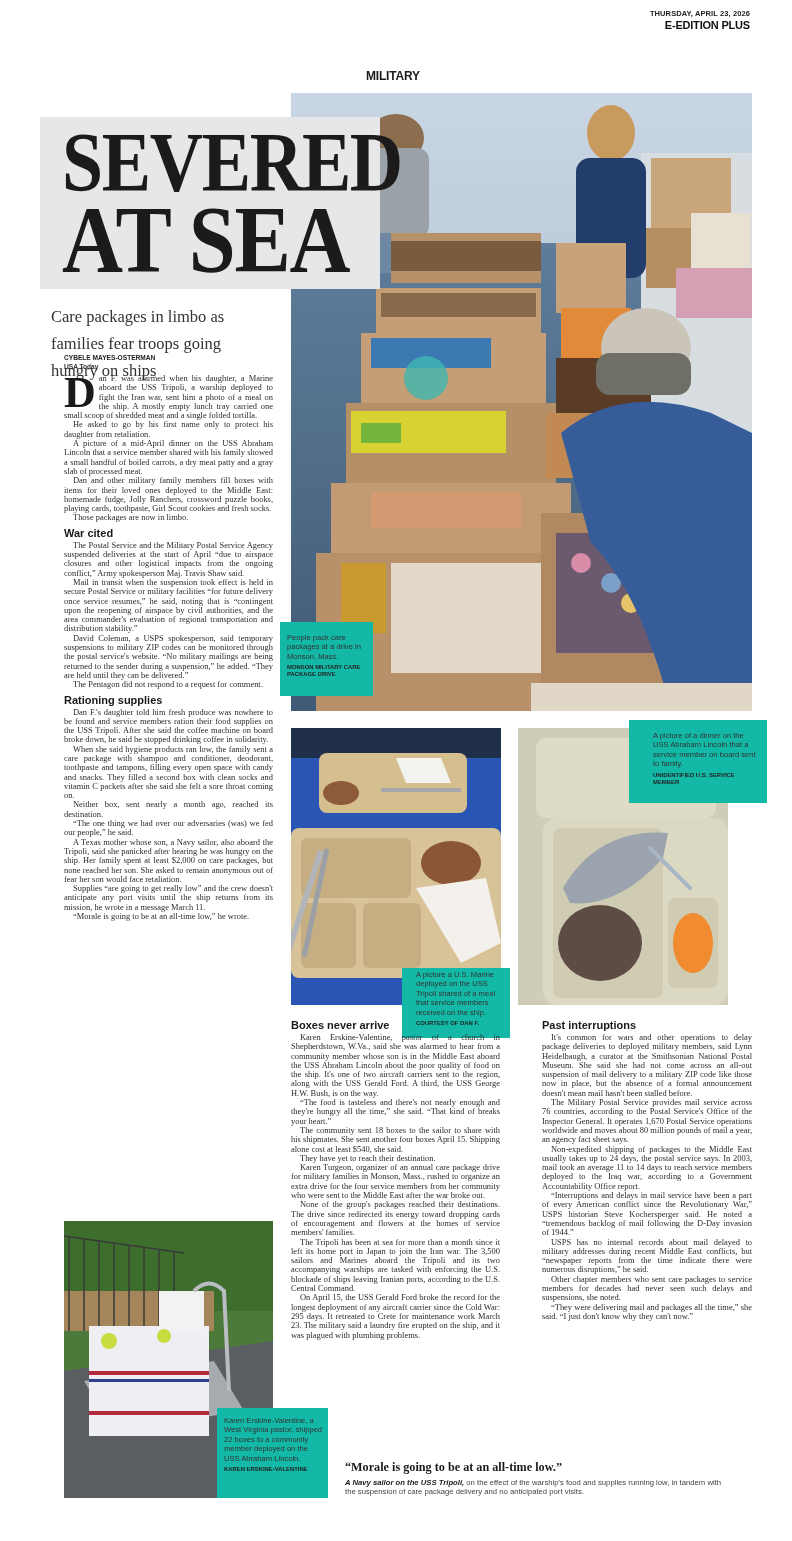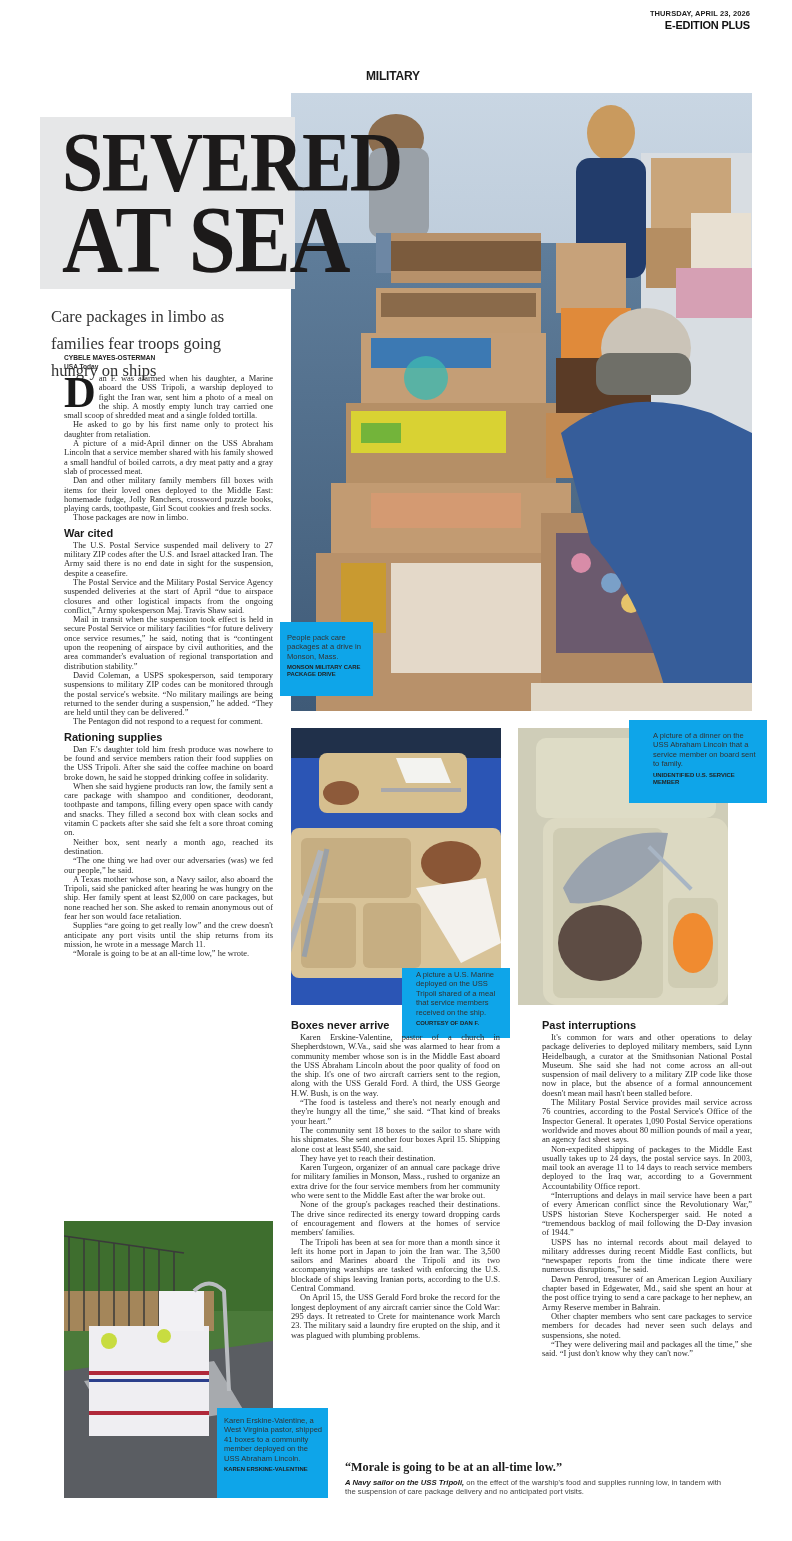--- a/index.html
+++ b/index.html
@@ -11,39 +11,39 @@
   
   .dateline { right: 42px; top: 9px; font-family: "Liberation Sans", sans-serif; font-weight: 700; font-size: 7.5px; letter-spacing: 0.1px; color: #222; text-align: right; }
   .edition { right: 42px; top: 19px; font-family: "Liberation Sans", sans-serif; font-weight: 700; font-size: 11px; color: #111; letter-spacing: -0.2px; }
   .section-label { left: 366px; top: 69px; font-family: "Liberation Sans", sans-serif; font-weight: 700; font-size: 12px; color: #1a1a1a; letter-spacing: -0.2px; }
 
   
   .photo { overflow: hidden; }
   .photo svg { display: block; width: 100%; height: 100%; }
 
   
-  .headline-box { left: 40px; top: 117px; width: 255px; height: 172px; background: #e6e7e8; }
+  .headline-box { left: 40px; top: 117px; width: 340px; height: 172px; background: #e6e7e8; }
   .headline { position: absolute; left: 22px; top: 10px; font-family: "Liberation Serif", "DejaVu Serif", serif; font-weight: 700; color: #1c1a1a; line-height: 0.86; letter-spacing: -1.5px; transform: scaleX(0.88); transform-origin: left top; }
   .headline .l1 { display: block; font-size: 84px; }
   .headline .l2 { display: block; font-size: 96px; }
 
   .dek { left: 51px; top: 303px; width: 220px; font-family: "Liberation Serif", serif; font-size: 16.5px; line-height: 27px; color: #333; }
 
   .byline { left: 64px; top: 354px; font-family: "Liberation Sans", sans-serif; font-weight: 700; font-size: 6.6px; color: #222; }
   .byline-org { left: 64px; top: 363px; font-family: "Liberation Sans", sans-serif; font-weight: 700; font-size: 6.6px; color: #333; }
 
   
   .col { font-family: "Liberation Serif", serif; font-size: 8.45px; line-height: 9.3px; color: #2a2a2a; text-align: justify; }
   .col p { text-indent: 9px; }
   .col p.noindent { text-indent: 0; }
   .col h3 { font-family: "Liberation Sans", sans-serif; font-weight: 700; font-size: 11px; line-height: 13px; color: #1a1a1a; margin-top: 4px; margin-bottom: 1px; }
   .dropcap { float: left; font-family: "Liberation Serif", serif; font-weight: 700; font-size: 44px; line-height: 36px; margin: 1px 3px 0 0; color: #1a1a1a; }
 
   
-  .caption { background: #0ea5e9; font-family: "Liberation Sans", sans-serif; color: #333; }
+  .caption { background: #14b8a6; font-family: "Liberation Sans", sans-serif; color: #333; }
   .caption .ctext { font-size: 7.6px; line-height: 9.4px; }
   .caption .credit { font-weight: 700; font-size: 5.9px; line-height: 7.2px; color: #222; margin-top: 3px; text-transform: uppercase; }
 
   
   .pullquote { left: 345px; top: 1460px; width: 400px; font-family: "Liberation Serif", serif; font-weight: 700; font-size: 12.2px; color: #1a1a1a; }
   .pq-attr { left: 345px; top: 1478px; width: 380px; font-family: "Liberation Sans", sans-serif; font-size: 7.7px; line-height: 9.4px; color: #444; }
   .pq-attr b { color: #1a1a1a; font-style: italic; }
 </style>
 </head>
 <body>
@@ -127,21 +127,20 @@
 </div>
 
 <div class="abs col" style="left:64px; top:374px; width:209px;">
   <p class="noindent"><span class="dropcap">D</span><span>an F. was alarmed when his daughter, a Marine aboard the USS Tripoli, a warship deployed to fight the Iran war, sent him a photo of a meal on the ship. A mostly empty lunch tray carried one small scoop of shredded meat and a single folded tortilla.</span></p>
   <p>He asked to go by his first name only to protect his daughter from retaliation.</p>
   <p>A picture of a mid-April dinner on the USS Abraham Lincoln that a service member shared with his family showed a small handful of boiled carrots, a dry meat patty and a gray slab of processed meat.</p>
   <p>Dan and other military family members fill boxes with items for their loved ones deployed to the Middle East: homemade fudge, Jolly Ranchers, crossword puzzle books, playing cards, toothpaste, Girl Scout cookies and fresh socks.</p>
   <p>Those packages are now in limbo.</p>
 
   <h3>War cited</h3>
-  <p>The U.S. Postal Service suspended mail delivery to 27 military ZIP codes after the U.S. and Israel attacked Iran. The Army said there is no end date in sight for the suspension, despite a ceasefire.</p>
   <p>The Postal Service and the Military Postal Service Agency suspended deliveries at the start of April “due to airspace closures and other logistical impacts from the ongoing conflict,” Army spokesperson Maj. Travis Shaw said.</p>
   <p>Mail in transit when the suspension took effect is held in secure Postal Service or military facilities “for future delivery once service resumes,” he said, noting that is “contingent upon the reopening of airspace by civil authorities, and the area commander's evaluation of regional transportation and distribution stability.”</p>
   <p>David Coleman, a USPS spokesperson, said temporary suspensions to military ZIP codes can be monitored through the postal service's website. “No military mailings are being returned to the sender during a suspension,” he added. “They are held until they can be delivered.”</p>
   <p>The Pentagon did not respond to a request for comment.</p>
 
   <h3>Rationing supplies</h3>
   <p>Dan F.'s daughter told him fresh produce was nowhere to be found and service members ration their food supplies on the USS Tripoli. After she said the coffee machine on board broke down, he said he stopped drinking coffee in solidarity.</p>
   <p>When she said hygiene products ran low, the family sent a care package with shampoo and conditioner, deodorant, toothpaste and tampons, filling every open space with candy and snacks. They filled a second box with clean socks and vitamin C packets after she said she felt a sore throat coming on.</p>
   <p>Neither box, sent nearly a month ago, reached its destination.</p>
   <p>“The one thing we had over our adversaries (was) we fed our people,” he said.</p>
@@ -199,25 +198,24 @@
   <p>They have yet to reach their destination.</p>
   <p>Karen Turgeon, organizer of an annual care package drive for military families in Monson, Mass., rushed to organize an extra drive for the four service members from her community who were sent to the Middle East after the war broke out.</p>
   <p>None of the group's packages reached their destinations. The drive since redirected its energy toward dropping cards of encouragement and flowers at the homes of service members' families.</p>
   <p>The Tripoli has been at sea for more than a month since it left its home port in Japan to join the Iran war. The 3,500 sailors and Marines aboard the Tripoli and its two accompanying warships are tasked with enforcing the U.S. blockade of ships leaving Iranian ports, according to the U.S. Central Command.</p>
   <p>On April 15, the USS Gerald Ford broke the record for the longest deployment of any aircraft carrier since the Cold War: 295 days. It retreated to Crete for maintenance work March 23. The military said a laundry fire erupted on the ship, and it was plagued with plumbing problems.</p>
 </div>
 
 <div class="abs col" style="left:542px; top:1019px; width:210px;">
   <h3 style="margin-top:0;">Past interruptions</h3>
   <p>It's common for wars and other operations to delay package deliveries to deployed military members, said Lynn Heidelbaugh, a curator at the Smithsonian National Postal Museum. She said she had not come across an all-out suspension of mail delivery to a military ZIP code like those now in place, but the absence of a formal announcement doesn't mean mail hasn't been stalled before.</p>
-  <p>The Military Postal Service provides mail service across 76 countries, according to the Postal Service's Office of the Inspector General. It operates 1,090 Postal Service operations worldwide and moves about 80 million pounds of mail a year, an agency fact sheet says.</p>
+  <p>The Military Postal Service provides mail service across 76 countries, according to the Postal Service's Office of the Inspector General. It operates 1,670 Postal Service operations worldwide and moves about 80 million pounds of mail a year, an agency fact sheet says.</p>
   <p>Non-expedited shipping of packages to the Middle East usually takes up to 24 days, the postal service says. In 2003, mail took an average 11 to 14 days to reach service members deployed to the Iraq war, according to a Government Accountability Office report.</p>
   <p>“Interruptions and delays in mail service have been a part of every American conflict since the Revolutionary War,” USPS historian Steve Kochersperger said. He noted a “tremendous backlog of mail following the D-Day invasion of 1944.”</p>
   <p>USPS has no internal records about mail delayed to military addresses during recent Middle East conflicts, but “newspaper reports from the time indicate there were numerous disruptions,” he said.</p>
-  <p>Dawn Penrod, treasurer of an American Legion Auxiliary chapter based in Edgewater, Md., said she spent an hour at the post office trying to send a care package to her nephew, an Army Reserve member in Bahrain.</p>
   <p>Other chapter members who sent care packages to service members for decades had never seen such delays and suspensions, she noted.</p>
   <p>“They were delivering mail and packages all the time,” she said. “I just don't know why they can't now.”</p>
 </div>
 
 <div class="abs photo" style="left:64px; top:1221px; width:209px; height:277px;">
   <svg viewBox="0 0 209 277" preserveAspectRatio="none">
     <rect width="209" height="277" fill="#4b7a3a"></rect>
     <rect x="0" y="0" width="209" height="90" fill="#3e6e2e"></rect>
     <rect x="0" y="70" width="150" height="40" fill="#a4865a"></rect>
     <g stroke="#3a3a3a" stroke-width="1.5">
@@ -237,18 +235,18 @@
     <rect x="25" y="150" width="120" height="4" fill="#b0283a"></rect>
     <rect x="25" y="158" width="120" height="3" fill="#2b3f8c"></rect>
     <rect x="25" y="190" width="120" height="4" fill="#b0283a"></rect>
     <rect x="95" y="70" width="45" height="40" fill="#f2f1f4"></rect>
     <path d="M130 70 Q145 55 160 70 L165 170" stroke="#b9bcc0" stroke-width="4" fill="none"></path>
     <circle cx="45" cy="120" r="8" fill="#c8dc40"></circle>
     <circle cx="100" cy="115" r="7" fill="#c8dc40"></circle>
   </svg>
 </div>
 <div class="abs caption" style="left:217px; top:1408px; width:111px; height:90px; padding:8px 5px 0 7px;">
-  <div class="ctext">Karen Erskine-Valentine, a West Virginia pastor, shipped 41 boxes to a community member deployed on the USS Abraham Lincoln.</div>
+  <div class="ctext">Karen Erskine-Valentine, a West Virginia pastor, shipped 22 boxes to a community member deployed on the USS Abraham Lincoln.</div>
   <div class="credit">KAREN ERSKINE-VALENTINE</div>
 </div>
 
 <div class="abs pullquote">“Morale is going to be at an all-time low.”</div>
 <div class="abs pq-attr"><b>A Navy sailor on the USS Tripoli,</b><span> on the effect of the warship's food and supplies running low, in tandem with the suspension of care package delivery and no anticipated port visits.</span></div>
 
 </body></html>

